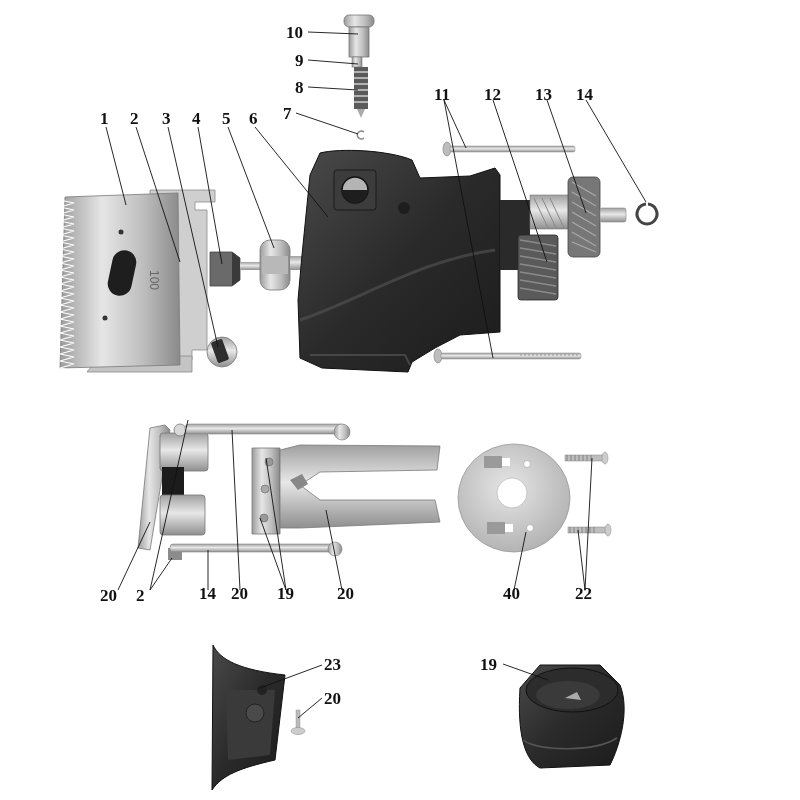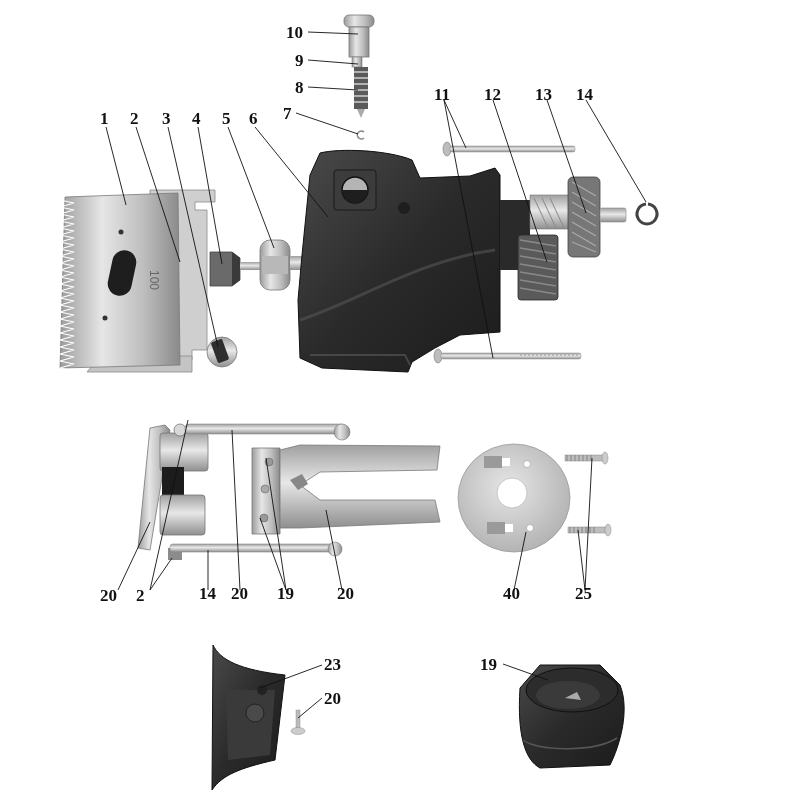--- a/index.html
+++ b/index.html
@@ -233,19 +233,19 @@
 <span class="lbl" style="left:535px;top:86px">13</span>
 <span class="lbl" style="left:576px;top:86px">14</span>
 
 <span class="lbl" style="left:100px;top:587px">20</span>
 <span class="lbl" style="left:136px;top:587px">2</span>
 <span class="lbl" style="left:199px;top:585px">14</span>
 <span class="lbl" style="left:231px;top:585px">20</span>
 <span class="lbl" style="left:277px;top:585px">19</span>
 <span class="lbl" style="left:337px;top:585px">20</span>
 <span class="lbl" style="left:503px;top:585px">40</span>
-<span class="lbl" style="left:575px;top:585px">25</span>
+<span class="lbl" style="left:575px;top:585px">22</span>
 
 <span class="lbl" style="left:324px;top:656px">23</span>
 <span class="lbl" style="left:324px;top:690px">20</span>
 <span class="lbl" style="left:480px;top:656px">19</span>
 
 </div>
 
 </body></html>

